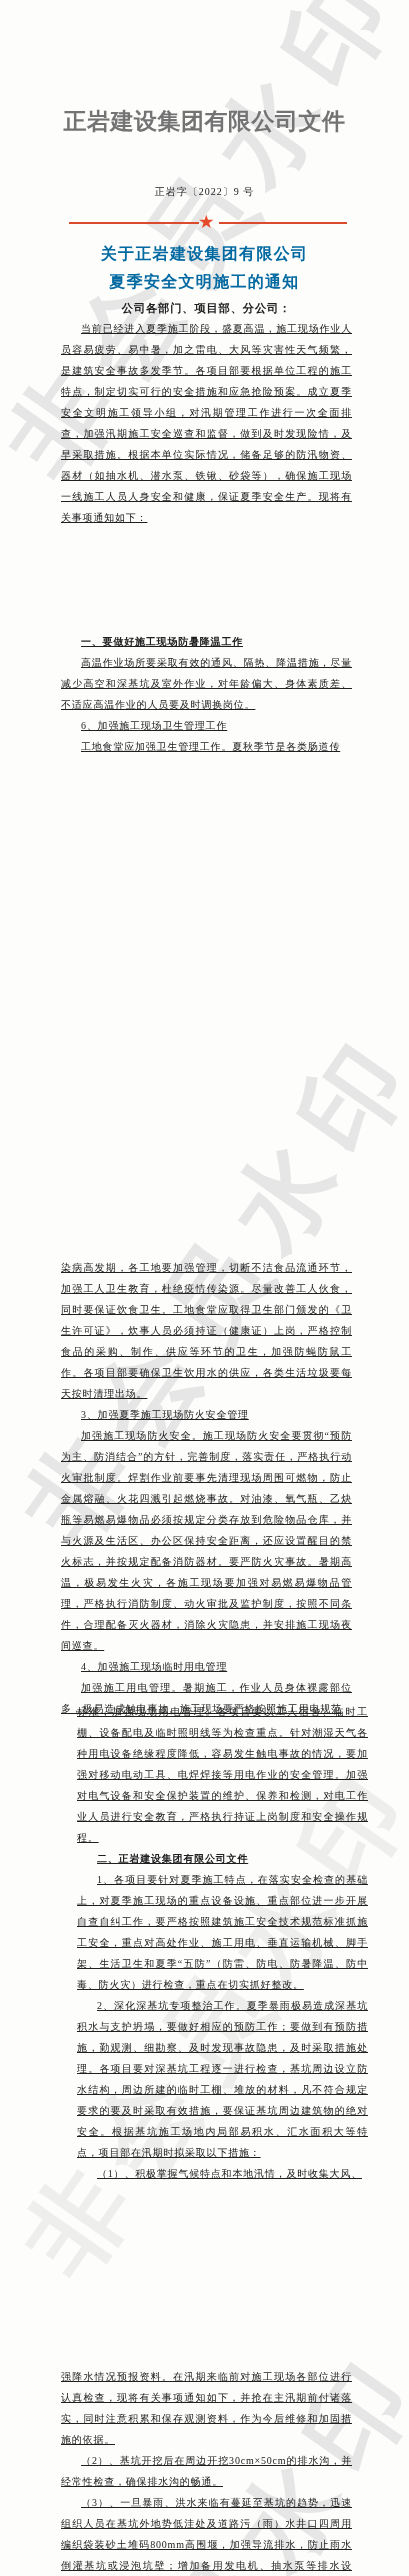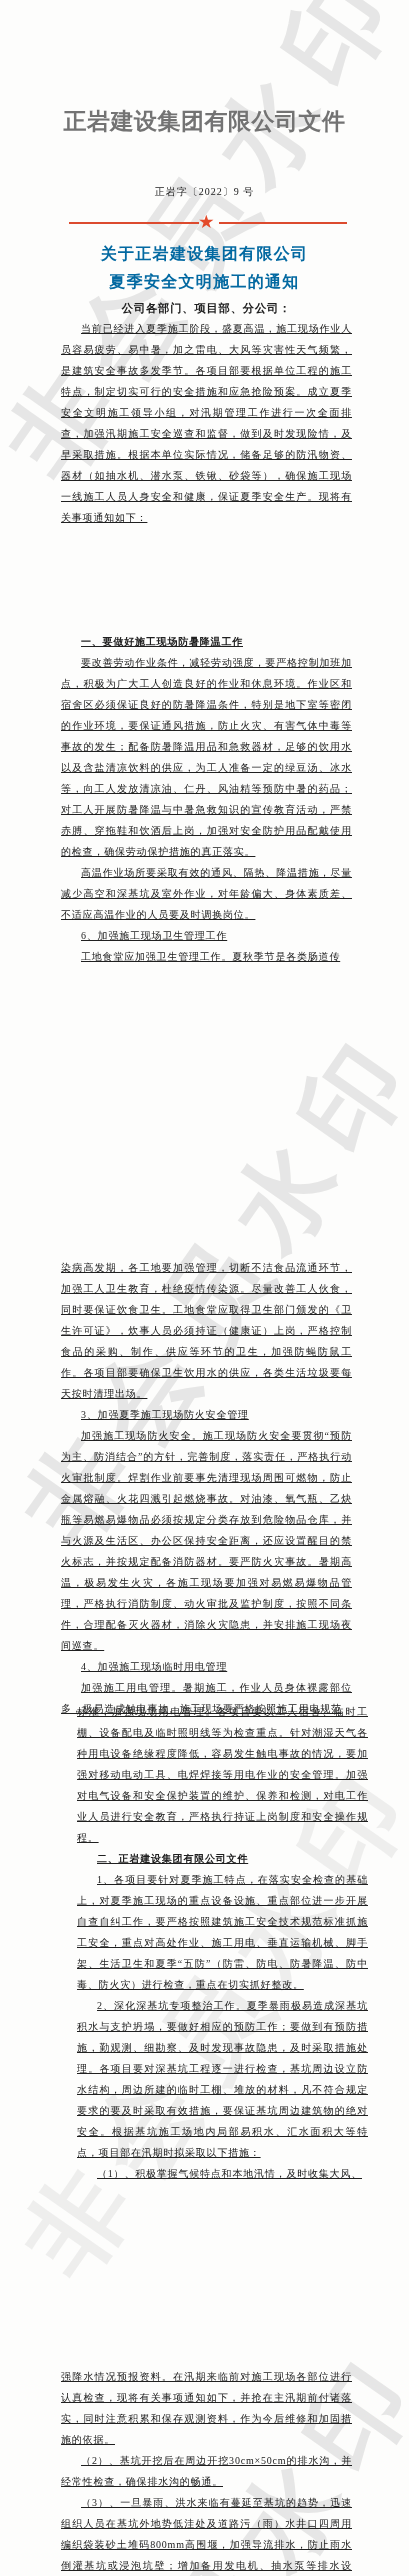--- a/index.html
+++ b/index.html
@@ -56,21 +56,20 @@
     </div>
     <div class="salutation">公司各部门、项目部、分公司：</div>
     <div class="flow p1">
       <p>当前已经进入夏季施工阶段，盛夏高温，施工现场作业人员容易疲劳、易中暑，加之雷电、大风等灾害性天气频繁，是建筑安全事故多发季节。各项目部要根据单位工程的施工特点，制定切实可行的安全措施和应急抢险预案。成立夏季安全文明施工领导小组，对汛期管理工作进行一次全面排查，加强汛期施工安全巡查和监督，做到及时发现险情，及早采取措施。根据本单位实际情况，储备足够的防汛物资、器材（如抽水机、潜水泵、铁锹、砂袋等），确保施工现场一线施工人员人身安全和健康，保证夏季安全生产。现将有关事项通知如下：</p>
     </div>
   </div>
 
   <div class="page" style="top:579px;padding-left:45px;">
     <div class="flow">
       <h3>一、要做好施工现场防暑降温工作</h3>
-      <p>要改善劳动作业条件，减轻劳动强度，要严格控制加班加点，积极为广大工人创造良好的作业和休息环境。作业区和宿舍区必须保证良好的防暑降温条件，特别是地下室等密闭的作业环境，要保证通风措施，防止火灾、有害气体中毒等事故的发生；配备防暑降温用品和急救器材，足够的饮用水以及含盐清凉饮料的供应，为工人准备一定的绿豆汤、冰水等，向工人发放清凉油、仁丹、风油精等预防中暑的药品；对工人开展防暑降温与中暑急救知识的宣传教育活动，严禁赤膊、穿拖鞋和饮酒后上岗，加强对安全防护用品配戴使用的检查，确保劳动保护措施的真正落实。</p>
       <p>高温作业场所要采取有效的通风、隔热、降温措施，尽量减少高空和深基坑及室外作业，对年龄偏大、身体素质差、不适应高温作业的人员要及时调换岗位。</p>
       <p>6、加强施工现场卫生管理工作</p>
       <p>工地食堂应加强卫生管理工作。夏秋季节是各类肠道传</p>
     </div>
   </div>
 
   <div class="page" style="top:1205px;">
     <div class="flow">
       <p class="cont">染病高发期，各工地要加强管理，切断不洁食品流通环节，加强工人卫生教育，杜绝疫情传染源。尽量改善工人伙食，同时要保证饮食卫生。工地食堂应取得卫生部门颁发的《卫生许可证》，炊事人员必须持证（健康证）上岗，严格控制食品的采购、制作、供应等环节的卫生，加强防蝇防鼠工作。各项目部要确保卫生饮用水的供应，各类生活垃圾要每天按时清理出场。</p>
       <p>3、加强夏季施工现场防火安全管理</p>

